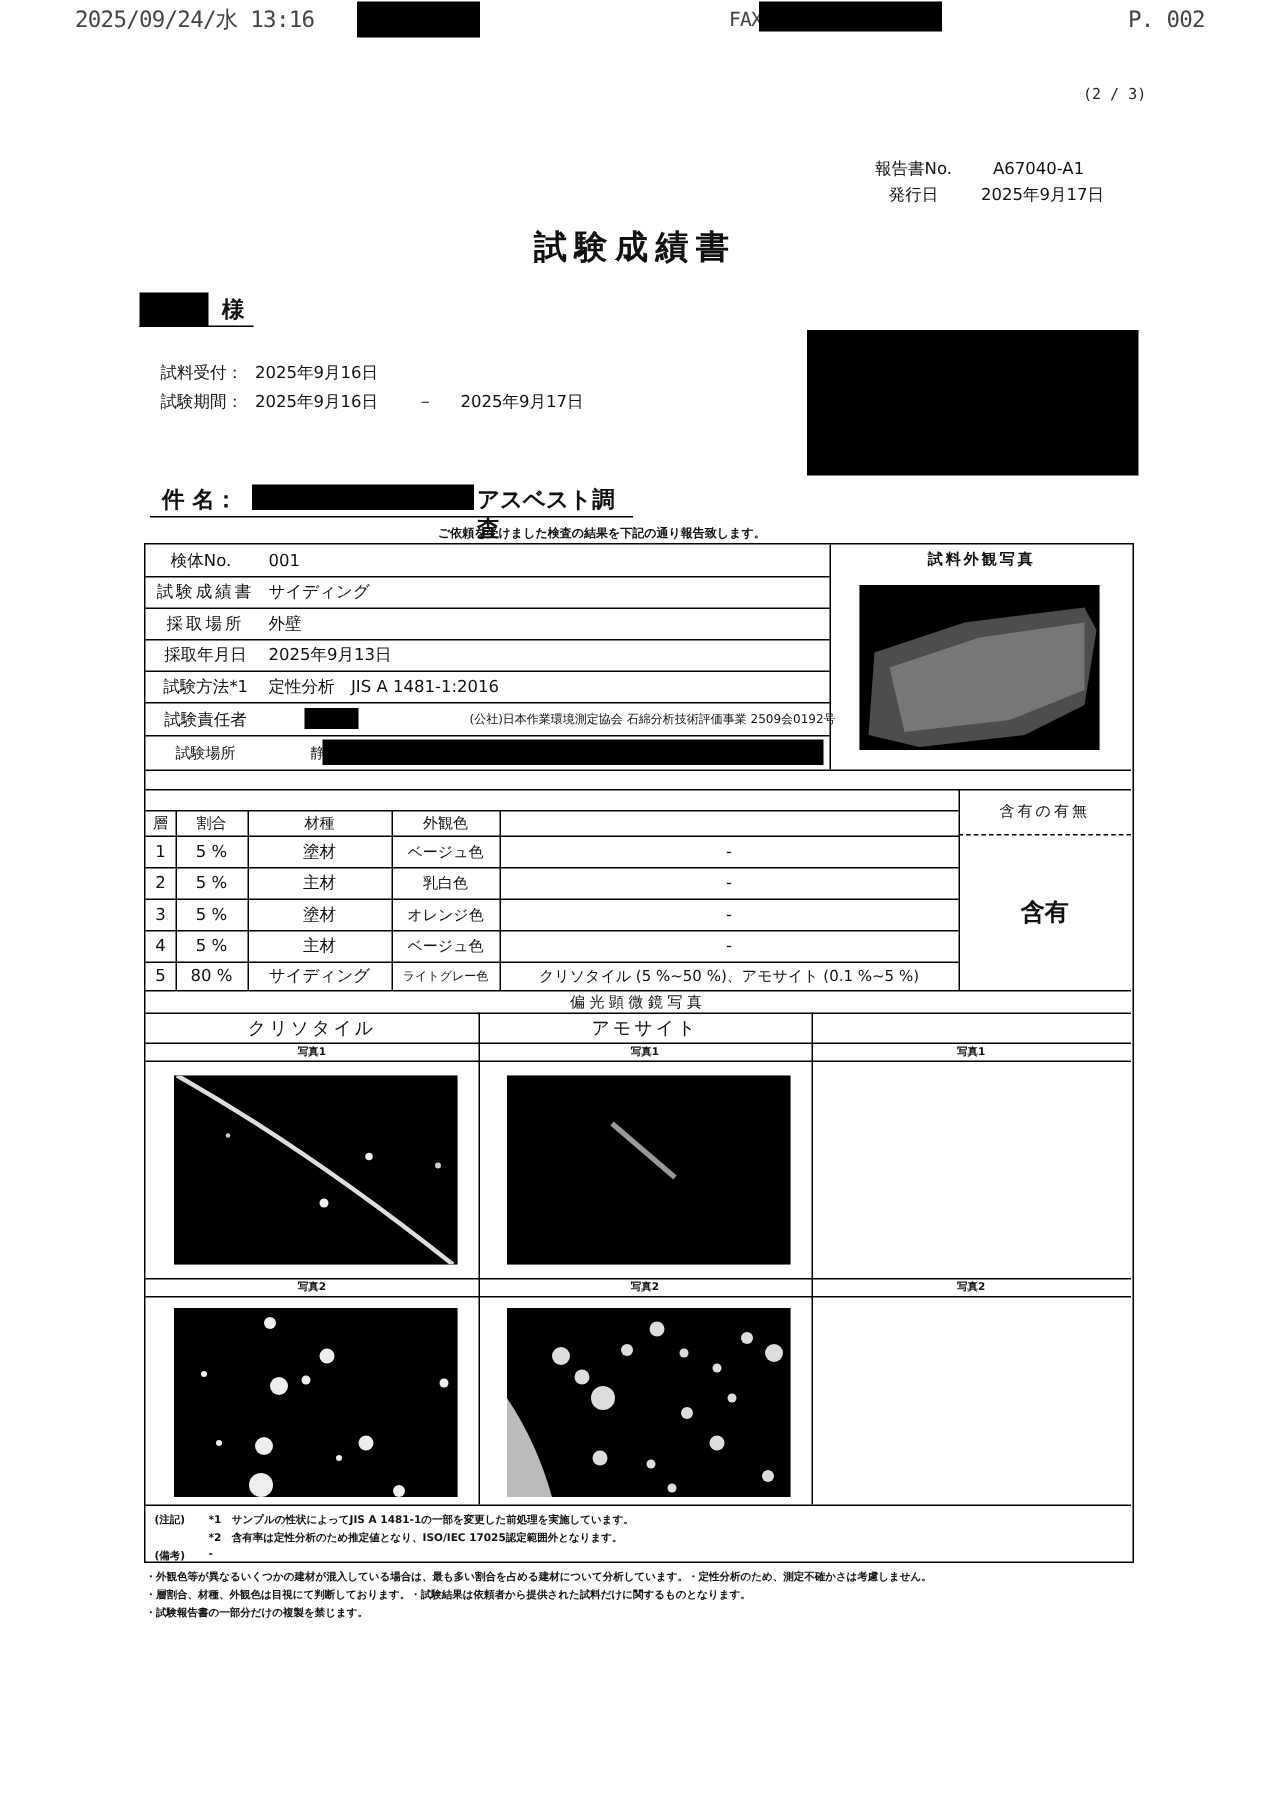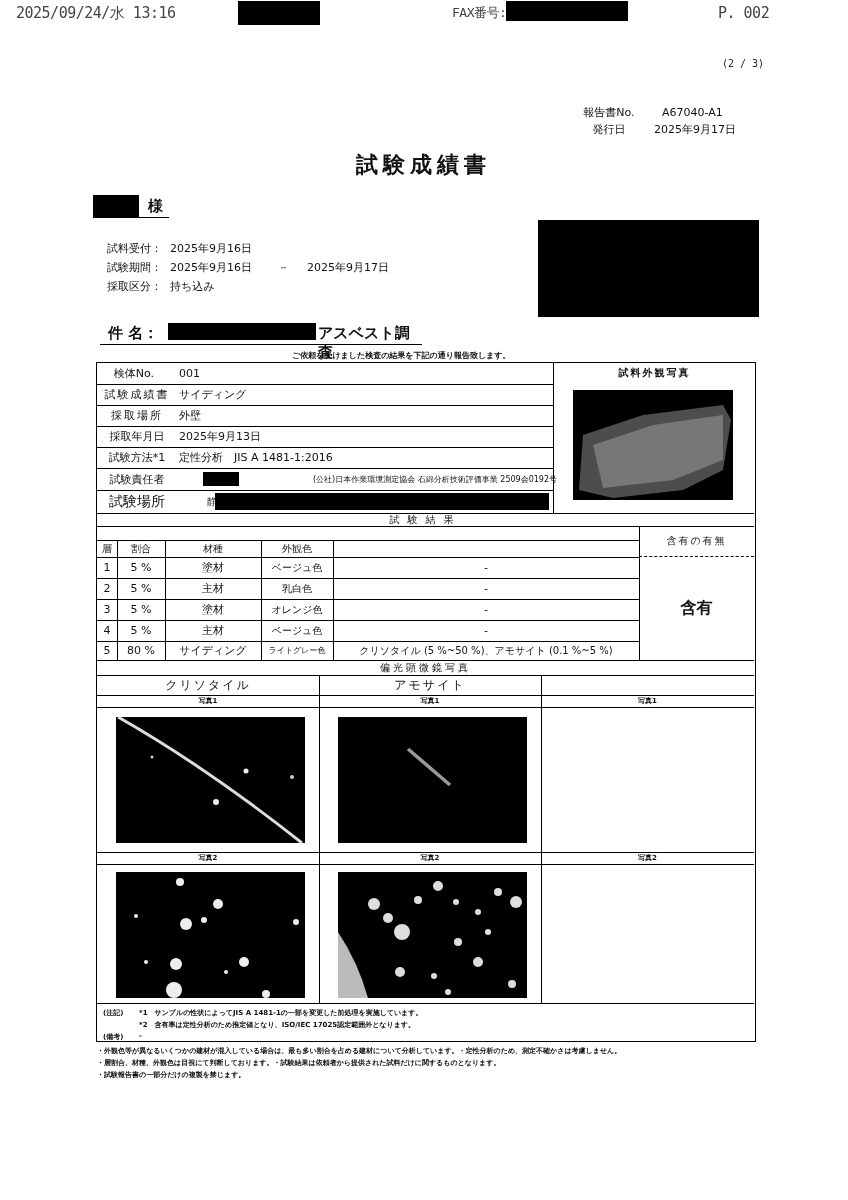--- a/index.html
+++ b/index.html
@@ -2,21 +2,21 @@
 <html><head>
   <meta charset="utf-8">
   <style>
     * { box-sizing: border-box; margin: 0; padding: 0; }
     html, body { width: 848px; height: 1200px; background: #ffffff; overflow: hidden; }
     body { position: relative; font-family: "DejaVu Sans", sans-serif; color: #111; }
     .abs { position: absolute; }
     .redact { position: absolute; background: #000; }
 
     
-    .fax-hdr { font-family: "DejaVu Sans Mono", monospace; font-size: 15px; color: #444; letter-spacing: -0.5px; }
+    .fax-hdr { font-family: "DejaVu Sans Mono", monospace; font-size: 15px; color: #444; letter-spacing: -0.5px; margin-left: 34px; }
     .page-count { font-family: "DejaVu Sans Mono", monospace; font-size: 10px; color: #222; }
 
     .meta { font-size: 11px; }
     .meta-row { display: flex; height: 17px; align-items: center; }
     .meta-row .k { width: 62px; text-align: center; }
     .meta-row .v { padding-left: 14px; }
 
     .title { font-family: "DejaVu Serif", serif; font-weight: bold; font-size: 22px; letter-spacing: 5px; }
 
     .client { font-weight: bold; font-size: 15px; }
@@ -83,24 +83,20 @@
   <div class="info-row">
     <span class="k">試料受付：</span>
     <span class="v">2025年9月16日</span>
   </div>
   <div class="info-row">
     <span class="k">試験期間：</span>
     <span class="v">2025年9月16日</span>
     <span style="padding-left:26px;">－</span>
     <span style="padding-left:18px;">2025年9月17日</span>
   </div>
-  <div class="info-row">
-    <span class="k">採取区分：</span>
-    <span class="v">持ち込み</span>
-  </div>
 </div>
 
 <div class="abs subject" style="left:100px;top:323px;width:322px;height:22px;">
   <span class="abs" style="left:8px;top:1px;">件 名：</span>
   <div class="redact" style="left:68px;top:0;width:148px;height:17px;"></div>
   <span class="abs" style="left:218px;top:1px;">アスベスト調査</span>
 </div>
 
 <div class="abs intro" style="left:292px;top:350px;">ご依頼を受けました検査の結果を下記の通り報告致します。</div>
 
@@ -126,35 +122,34 @@
   <div class="cell c" style="left:0;top:63px;width:80px;height:21px;">採取年月日</div>
   <div class="cell" style="left:82px;top:63px;height:21px;">2025年9月13日</div>
 
   <div class="cell c" style="left:0;top:84px;width:80px;height:21px;">試験方法*1</div>
   <div class="cell" style="left:82px;top:84px;height:21px;">定性分析　JIS A 1481-1:2016</div>
 
   <div class="cell c" style="left:0;top:105px;width:80px;height:22px;">試験責任者</div>
   <div class="redact" style="left:106px;top:109px;width:36px;height:14px;"></div>
   <div class="cell small" style="left:216px;top:105px;height:22px;">(公社)日本作業環境測定協会 石綿分析技術評価事業 2509会0192号</div>
 
-  <div class="cell c" style="left:0;top:127px;width:80px;height:23px;font-size:14px;">試験場所</div>
+  <div class="cell c" style="left:0;top:127px;width:80px;height:23px;font-size:10px;">試験場所</div>
   <div class="cell" style="left:110px;top:127px;height:23px;font-size:10px;">静岡県</div>
   <div class="redact" style="left:118px;top:130px;width:334px;height:17px;"></div>
 
   <div class="cell c spaced" style="left:457px;top:0;width:201px;height:20px;font-size:10px;font-weight:bold;letter-spacing:2px;">試料外観写真</div>
   <div class="photo" style="left:476px;top:27px;width:160px;height:110px;">
     <svg width="160" height="110" viewBox="0 0 160 110">
       <rect width="160" height="110" fill="#000"></rect>
       <path d="M10 45 L70 25 L150 15 L158 30 L150 80 L110 100 L40 108 L6 100 Z" fill="#777" opacity="0.65"></path>
       <path d="M20 55 L80 35 L150 25 L150 70 L100 90 L30 98 Z" fill="#aaa" opacity="0.45"></path>
     </svg>
   </div>
 
   <div class="hline thick" style="left:0;top:150px;width:657px;"></div>
-  <div class="cell c" style="left:0;top:150px;width:657px;height:13px;font-size:10px;letter-spacing:8px;">試験結果</div>
   <div class="hline thick" style="left:0;top:163px;width:657px;"></div>
 
   <div class="vline thick" style="left:542px;top:163px;height:134px;"></div>
   <div class="hline" style="left:0;top:177px;width:542px;"></div>
   <div class="cell c" style="left:542px;top:163px;width:115px;height:30px;font-size:10px;letter-spacing:2px;">含有の有無</div>
   <div class="hline" style="left:542px;top:193px;width:115px;border-top-style:dashed;"></div>
 
   <div class="vline" style="left:20px;top:177px;height:120px;"></div>
   <div class="vline" style="left:68px;top:177px;height:120px;"></div>
   <div class="vline" style="left:164px;top:177px;height:120px;"></div>

